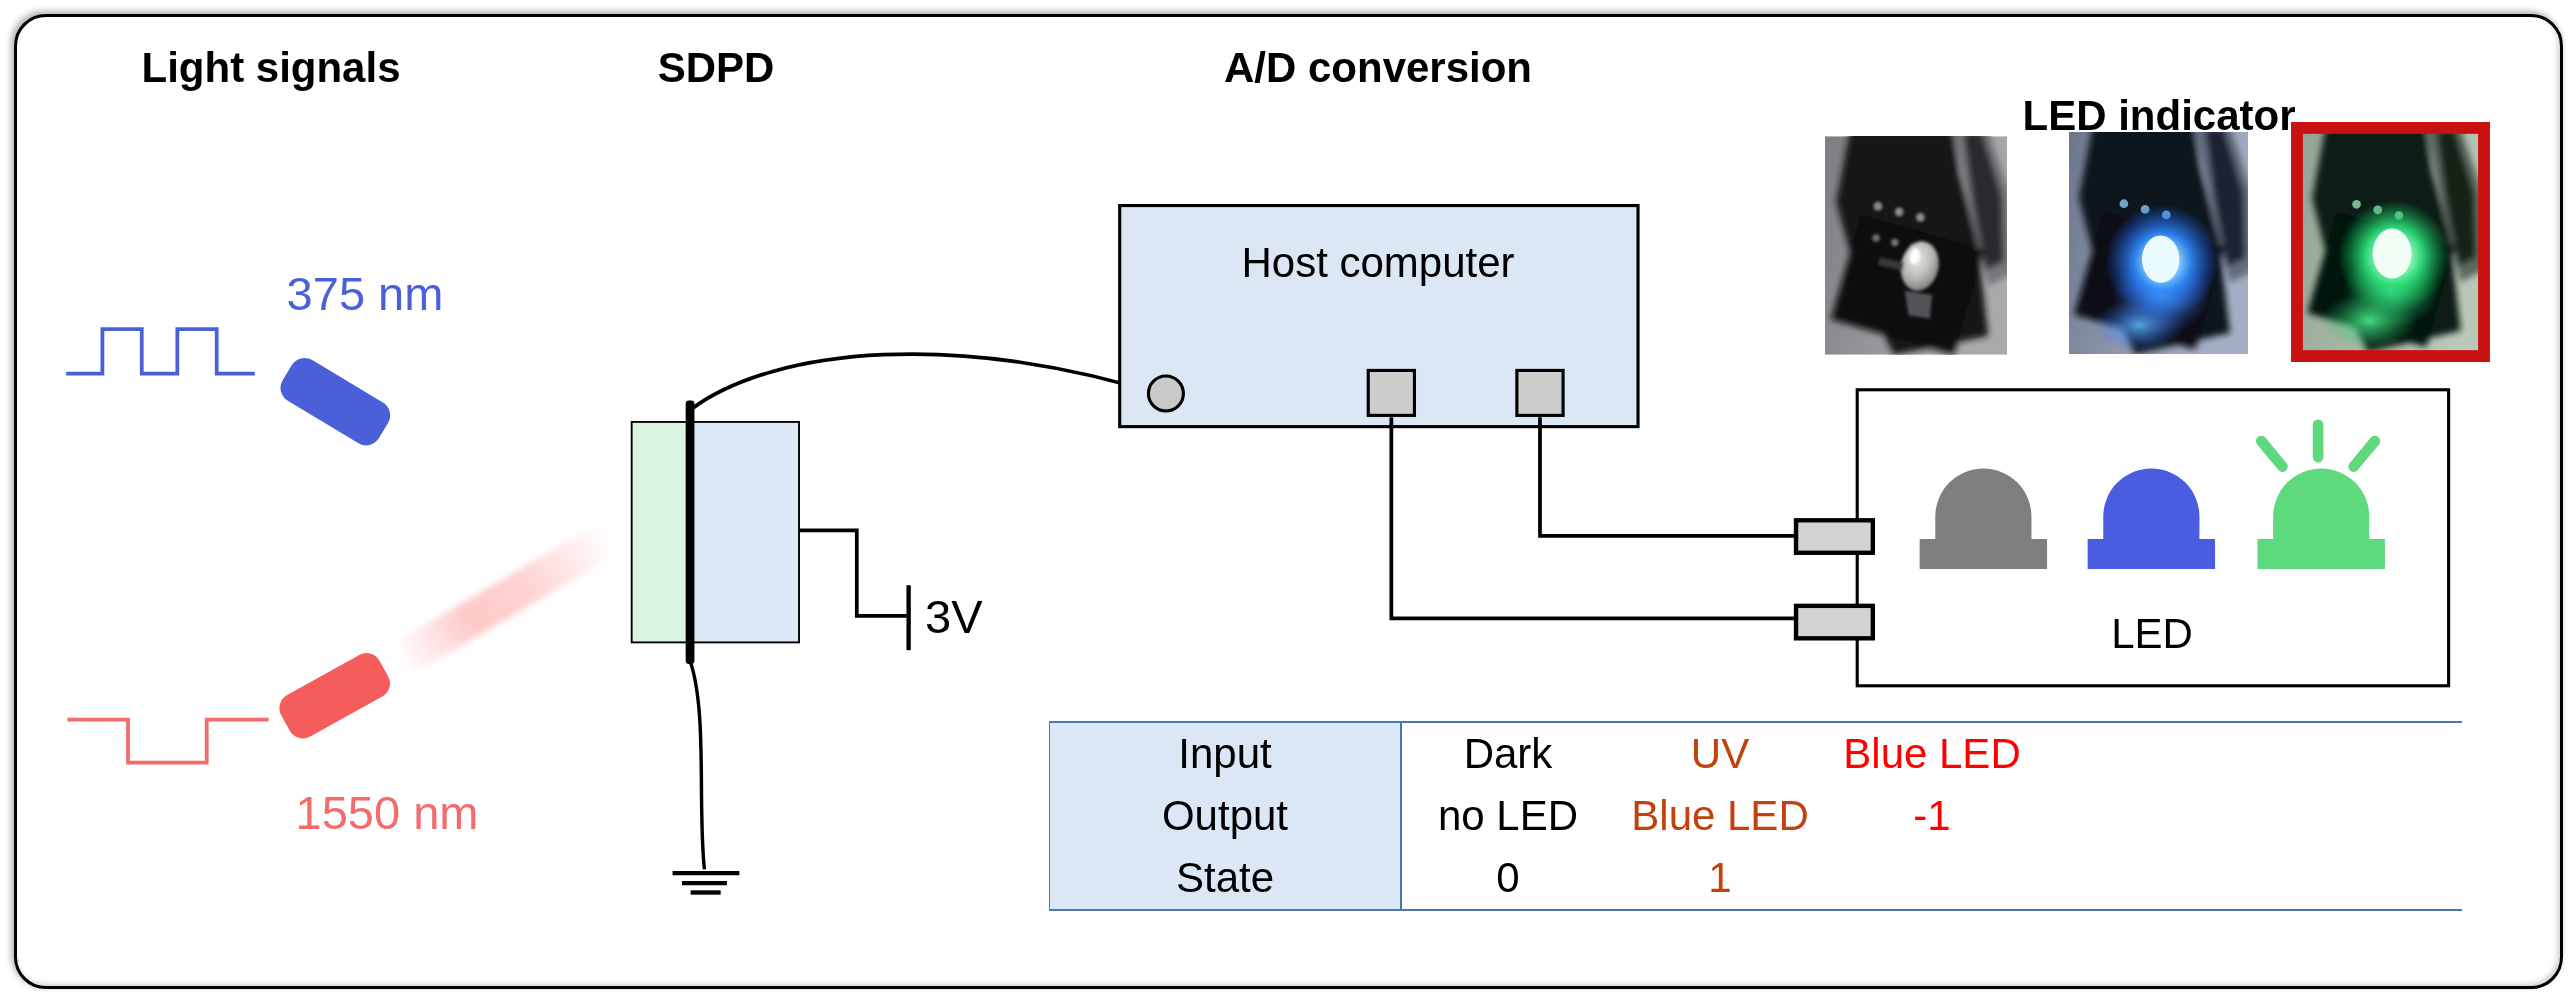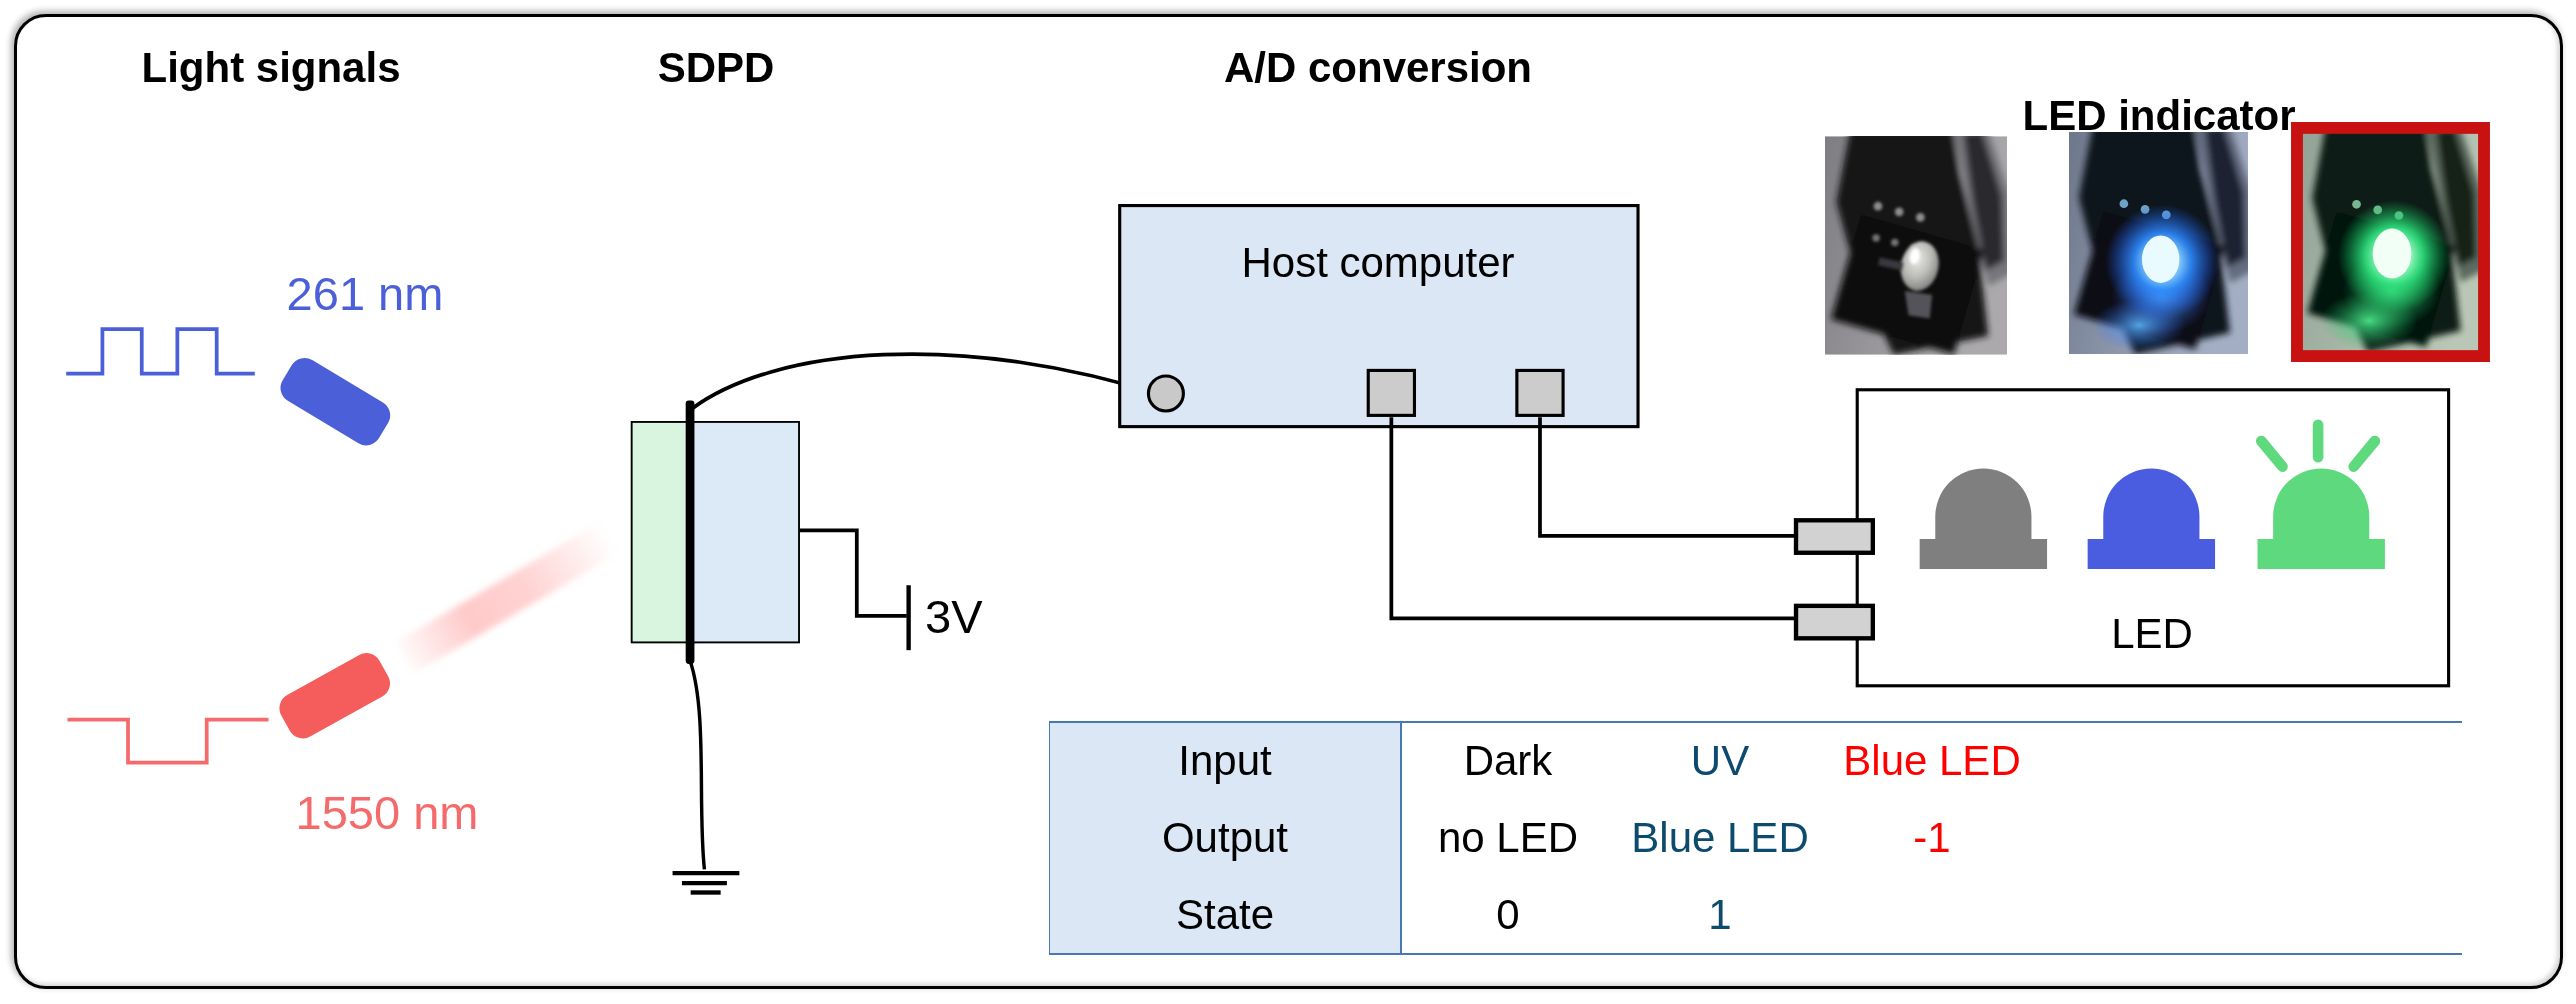--- a/index.html
+++ b/index.html
@@ -31,21 +31,21 @@
   .label.centered { transform: translateX(-50%); }
   .title { font-weight: bold; }
   #label-375  { color: #4B5FD9; font-size: 47px; }
   #label-1550 { color: #F56B6B; font-size: 47px; }
   svg.layer { position: absolute; left: 0; top: 0; }
 
   
   #state-table {
     position: absolute;
     left: 1049px; top: 721px;
-    width: 1413px; height: 234px;
+    width: 1413px; height: 190px;
     box-sizing: border-box;
     border-top: 2.5px solid #4878B0;
     border-bottom: 2.5px solid #4878B0;
     display: flex;
     font-size: 42px;
   }
   #state-table .hdr-col {
     width: 353px;
     box-sizing: border-box;
     background: #DBE7F5;
@@ -57,39 +57,39 @@
     flex: 1;
     display: grid;
     grid-template-columns: 1fr 1fr 1fr 1fr 1fr;
     grid-template-rows: 1fr 1fr 1fr;
     grid-auto-flow: column;
   }
   #state-table .cell {
     display: flex; align-items: center; justify-content: center;
     flex: 1;
   }
-  #state-table .col-uv  { color: #0c4a6e; }
+  #state-table .col-uv  { color: #c2410c; }
   #state-table .col-nir { color: #FF0000; }
 
   
   .photo { position: absolute; }
 </style>
 </head>
 <body>
 
 <div id="canvas">
 
   <div id="frame"></div>
 
   <div class="label title centered" style="left:271px;  top:47px;">Light signals</div>
   <div class="label title centered" style="left:716px; top:47px;">SDPD</div>
   <div class="label title centered" style="left:1378px; top:47px;">A/D conversion</div>
   <div class="label title centered" style="left:2159px; top:47px;margin-top:48px;">LED indicator</div>
 
-  <div class="label centered" id="label-375" style="left:365px; top:270px;">261 nm</div>
+  <div class="label centered" id="label-375" style="left:365px; top:270px;">375 nm</div>
   <div class="label centered" id="label-1550" style="left:387px; top:789px;">1550 nm</div>
 
   <div class="label" style="left:925px; top:593px; font-size:47px;">3V</div>
   <div class="label centered" style="left:1378px; top:242px;">Host computer</div>
   <div class="label centered" style="left:2152px; top:613px;">LED</div>
 
   <svg class="layer" width="2576" height="1005" viewBox="0 0 4125 1609">
     <defs>
       <linearGradient id="beamGrad" x1="0" y1="0" x2="1" y2="0">
         <stop offset="0" stop-color="#FF9D9D" stop-opacity="0.05"></stop>

